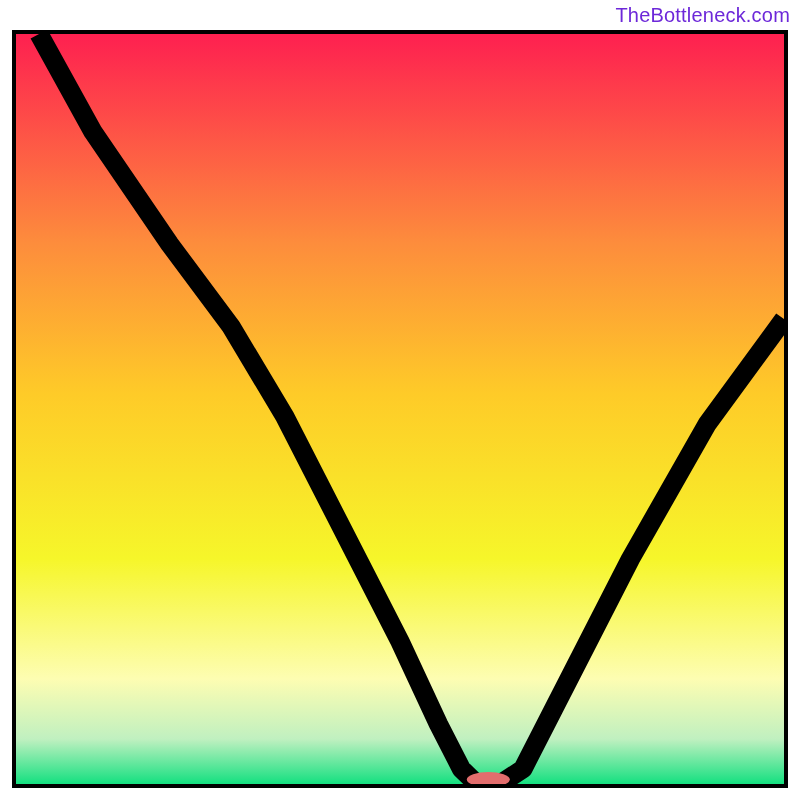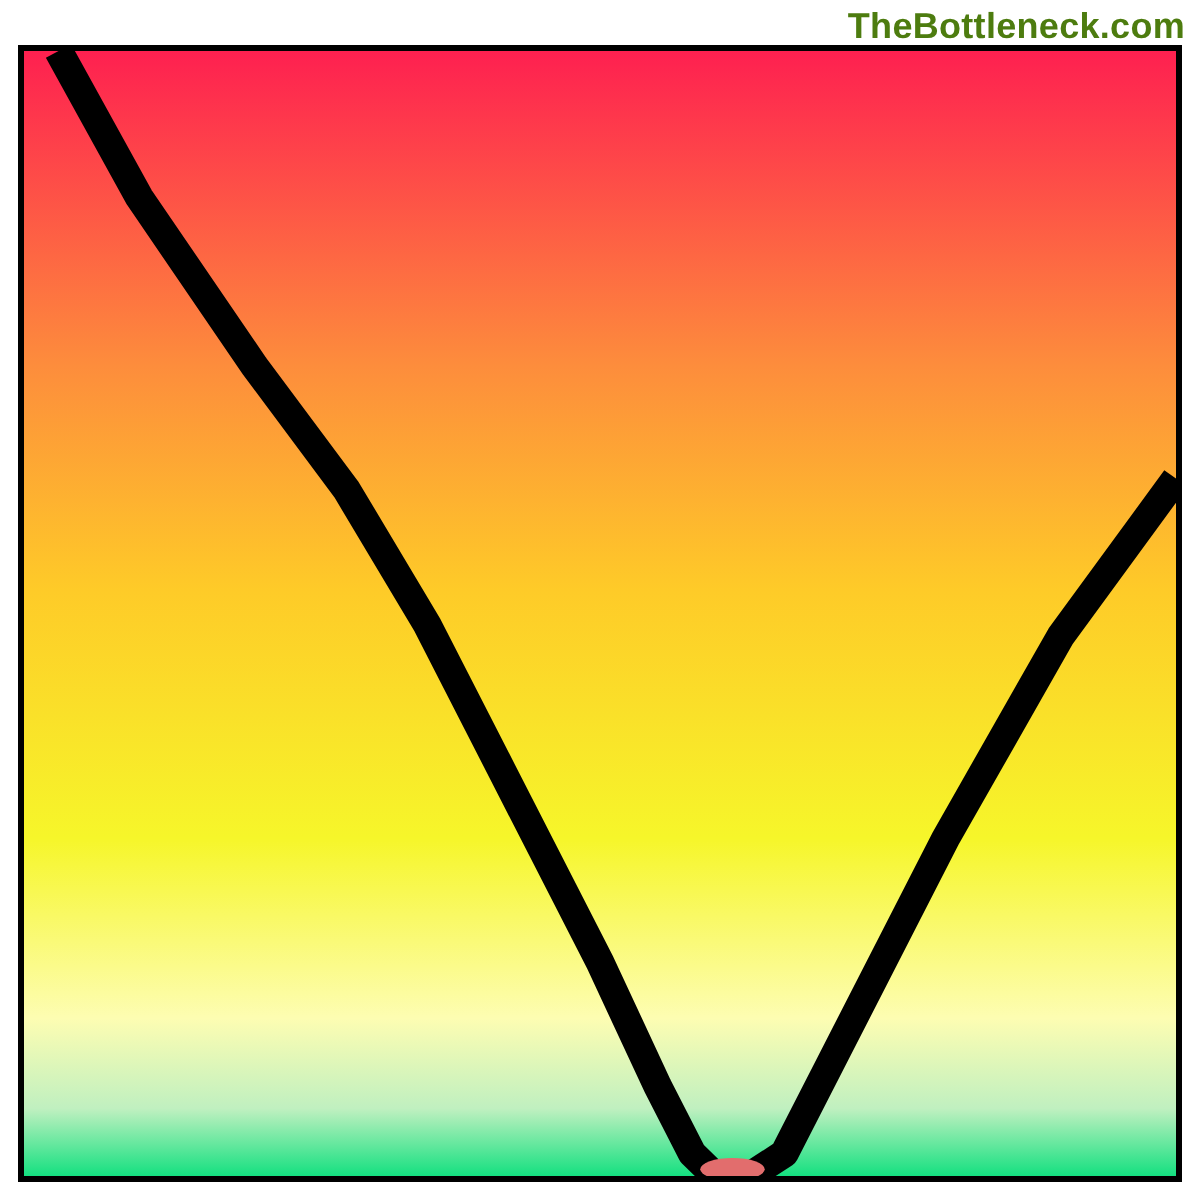--- a/index.html
+++ b/index.html
@@ -8,23 +8,23 @@
     position: relative;
     width: 800px;
     height: 800px;
     background: #fff;
   }
   .watermark {
     position: absolute;
     top: 4px;
     right: 10px;
     font-family: Arial, Helvetica, sans-serif;
-    font-size: 24px;
-    font-weight: 700;
-    color: #4d7c0f;
+    font-size: 20px;
+    font-weight: 400;
+    color: #6d28d9;
     letter-spacing: 0.2px;
     z-index: 10;
   }
   .plot-wrap {
     position: absolute;
     left: 12px;
     top: 30px;
     width: 776px;
     height: 758px;
     border: 4px solid #000;

